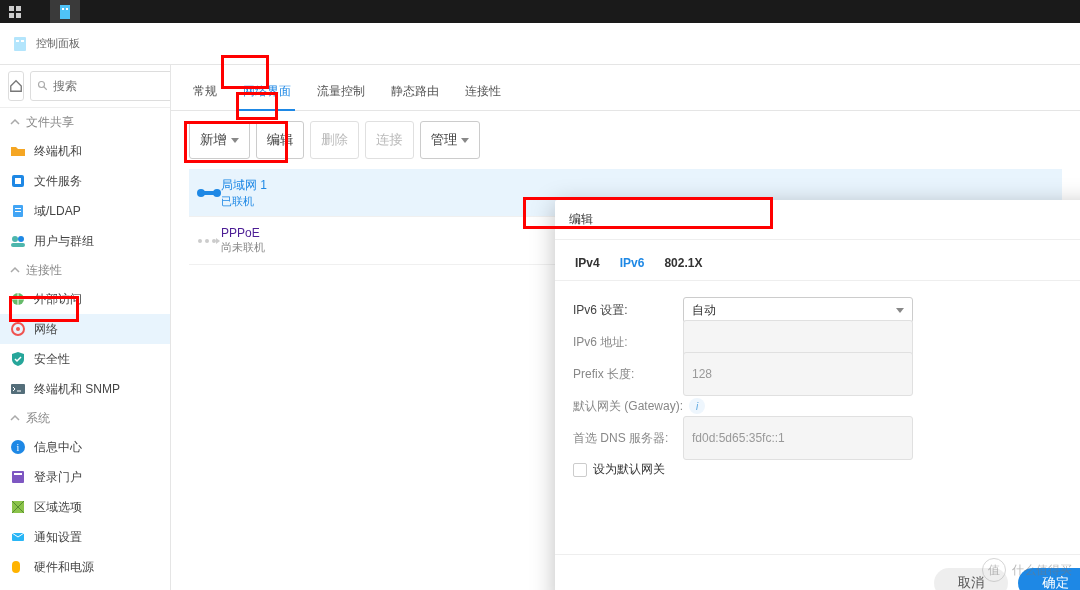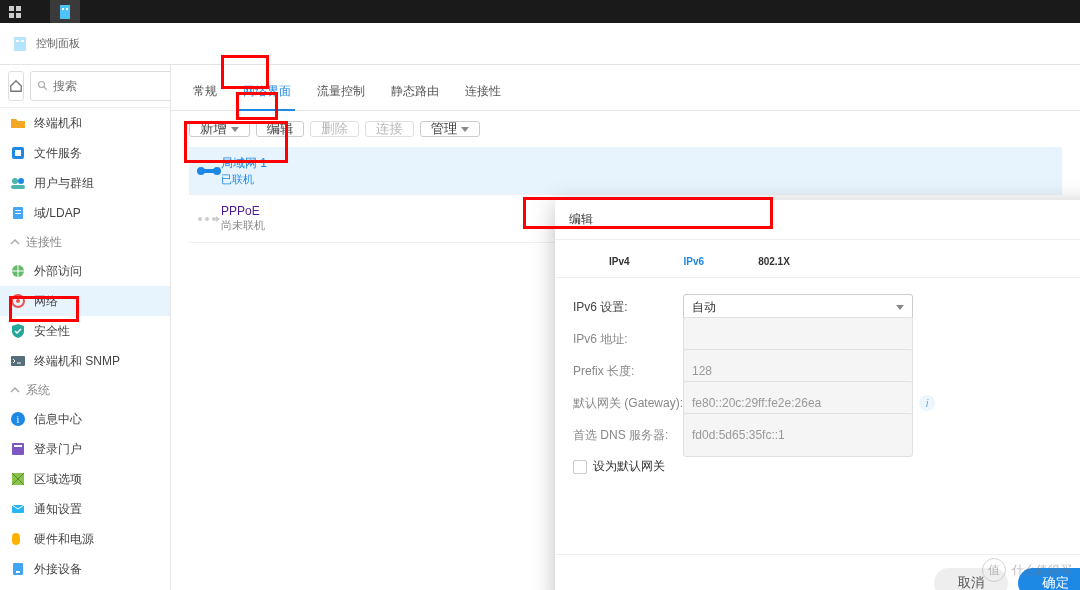--- a/index.html
+++ b/index.html
@@ -28,37 +28,37 @@
   .chev { width: 10px; height: 10px; }
   .sb-icon svg { width: 16px; height: 16px; display: block; }
 
   .content { flex: 1; display: flex; flex-direction: column; background: #fff; position: relative; }
   .tabs { display: flex; gap: 18px; padding: 10px 18px 0; border-bottom: 1px solid #e5e5e5; }
   .tabs .tab { padding: 8px 4px 10px; color: #555; cursor: pointer; position: relative; }
   .tabs .tab.active { color: #1e88e5; }
   .tabs .tab.active::after { content: ""; position: absolute; left: 0; right: 0; bottom: -1px; height: 2px; background: #1e88e5; }
 
   .toolbar { display: flex; gap: 6px; padding: 10px 18px; }
-  .btn { height: 16px; padding: 0 10px; border: 1px solid #ccc; background: #fff; border-radius: 3px; display: inline-flex; align-items: center; gap: 4px; cursor: pointer; color: #444; }
+  .btn { height: 38px; padding: 0 10px; border: 1px solid #ccc; background: #fff; border-radius: 3px; display: inline-flex; align-items: center; gap: 4px; cursor: pointer; color: #444; }
   .btn.disabled { color: #bbb; border-color: #e0e0e0; cursor: default; }
   .caret { border-left: 4px solid transparent; border-right: 4px solid transparent; border-top: 5px solid #888; }
 
   .iface-list { padding: 0 18px; }
   .iface { display: flex; align-items: center; height: 48px; padding: 0 8px; border-bottom: 1px solid #f0f0f0; cursor: pointer; }
   .iface.selected { background: #e8f4fd; }
   .iface .ii-icon { width: 24px; display: flex; justify-content: center; }
   .iface .ii-text .name { color: #4c1d95; }
   .iface.selected .ii-text .name, .iface.selected .ii-text .status { color: #1e88e5; }
   .iface .ii-text .status { color: #888; font-size: 11px; }
 
   .modal-mask { position: absolute; inset: 0; background: rgba(255,255,255,0); pointer-events: none; }
   .modal { position: absolute; left: 384px; top: 135px; width: 556px; height: 410px; background: #fff; box-shadow: 0 4px 24px rgba(0,0,0,0.25); border-radius: 2px; display: flex; flex-direction: column; pointer-events: auto; }
   .m-header { height: 40px; border-bottom: 1px solid #eee; display: flex; align-items: center; padding: 0 14px; justify-content: space-between; }
   .m-tabs { display: flex; gap: 16px; padding: 10px 18px 0; border-bottom: 1px solid #eee; }
-  .m-tabs .mtab { padding: 6px 2px 10px; color: #333; font-weight: bold; cursor: pointer; font-size: 10px; margin-left: 34px; }
+  .m-tabs .mtab { padding: 6px 2px 10px; color: #333; font-weight: bold; cursor: pointer; font-size: 12px; }
   .m-tabs .mtab.active { color: #1e88e5; }
   .m-body { padding: 14px 18px; flex: 1; }
   .frow { display: flex; align-items: center; height: 30px; margin-bottom: 2px; }
   .frow .flabel { width: 110px; color: #888; }
   .frow.enabled .flabel { color: #444; }
   .frow .fctrl { flex: 1; }
   .sel { width: 230px; height: 26px; border: 1px solid #ccc; border-radius: 3px; padding: 0 8px; display: flex; align-items: center; justify-content: space-between; cursor: pointer; background: #fff; }
   .tinput { width: 230px; height: 44px; border: 1px solid #e0e0e0; background: #f5f5f5; border-radius: 3px; padding: 4px 8px; color: #999; display: flex; align-items: center; }
   .info-i { width: 16px; height: 16px; background: #eef6fd; color: #5aa7e0; border-radius: 8px; display: inline-flex; align-items: center; justify-content: center; font-style: italic; font-size: 10px; margin-left: 6px; }
   .cb-row { display: flex; align-items: center; gap: 6px; margin-top: 8px; }
@@ -116,56 +116,62 @@
       </div>
       <div class="sb-search">
         <svg viewBox="0 0 16 16" width="12" height="12">
             <circle cx="6" cy="6" r="4" fill="none" stroke="#aaa" stroke-width="1.5"></circle>
             <line x1="9" y1="9" x2="13" y2="13" stroke="#aaa" stroke-width="1.5"></line>
           </svg>
         <input placeholder="搜索" style="">
       </div>
     </div>
 
+    <div class="sb-group">
+      <svg class="chev" viewBox="0 0 10 10">
+          <path d="M1 7 L5 3 L9 7" fill="none" stroke="#aaa" stroke-width="1.5"></path>
+        </svg>
+      <span>文件共享</span>
+    </div>
     <div class="sb-row">
         <span class="sb-icon">
           <svg viewBox="0 0 16 16">
             <path d="M1 4h5l2 2h7v7H1z" fill="#f5a623"></path>
           </svg>
         </span>
         <span class="label">终端机和</span>
       </div>
     <div class="sb-row">
         <span class="sb-icon">
           <svg viewBox="0 0 16 16">
             <rect x="2" y="2" width="12" height="12" rx="2" fill="#1e88e5"></rect>
             <rect x="5" y="5" width="6" height="6" fill="#fff"></rect>
           </svg>
         </span>
         <span class="label">文件服务</span>
+      </div>
+    <div class="sb-row">
+        <span class="sb-icon">
+          <svg viewBox="0 0 16 16">
+            <rect x="3" y="2" width="10" height="12" rx="1" fill="#42a5f5"></rect>
+            <rect x="5" y="5" width="6" height="1" fill="#fff"></rect>
+            <rect x="5" y="8" width="6" height="1" fill="#fff"></rect>
+          </svg>
+        </span>
+        <span class="label">域/LDAP</span>
       </div>
     <div class="sb-row">
         <span class="sb-icon">
           <svg viewBox="0 0 16 16">
             <circle cx="5" cy="6" r="3" fill="#4db6ac"></circle>
             <circle cx="11" cy="6" r="3" fill="#1e88e5"></circle>
             <rect x="1" y="10" width="14" height="4" rx="2" fill="#4db6ac"></rect>
           </svg>
         </span>
         <span class="label">用户与群组</span>
-      </div>
-    <div class="sb-row">
-        <span class="sb-icon">
-          <svg viewBox="0 0 16 16">
-            <rect x="3" y="2" width="10" height="12" rx="1" fill="#42a5f5"></rect>
-            <rect x="5" y="5" width="6" height="1" fill="#fff"></rect>
-            <rect x="5" y="8" width="6" height="1" fill="#fff"></rect>
-          </svg>
-        </span>
-        <span class="label">域/LDAP</span>
       </div>
 
     <div class="sb-group">
       <svg class="chev" viewBox="0 0 10 10">
           <path d="M1 7 L5 3 L9 7" fill="none" stroke="#aaa" stroke-width="1.5"></path>
         </svg>
       <span>连接性</span>
     </div>
     <div class="sb-row">
         <span class="sb-icon">
@@ -348,21 +354,20 @@
         </div>
         <div class="frow">
           <div class="flabel">Prefix 长度:</div>
           <div class="fctrl">
               <div class="tinput">128</div>
             </div>
         </div>
         <div class="frow">
           <div class="flabel">默认网关 (Gateway):</div>
           <div class="fctrl" style="display:flex;align-items:center;">
-              <div class="tinput">fe80::20c:29ff:fe2e:26ea</div>
               <span class="info-i">i</span>
             </div>
         </div>
         <div class="frow">
           <div class="flabel">首选 DNS 服务器:</div>
           <div class="fctrl">
               <div class="tinput">fd0d:5d65:35fc::1</div>
             </div>
         </div>
         <div class="cb-row">

